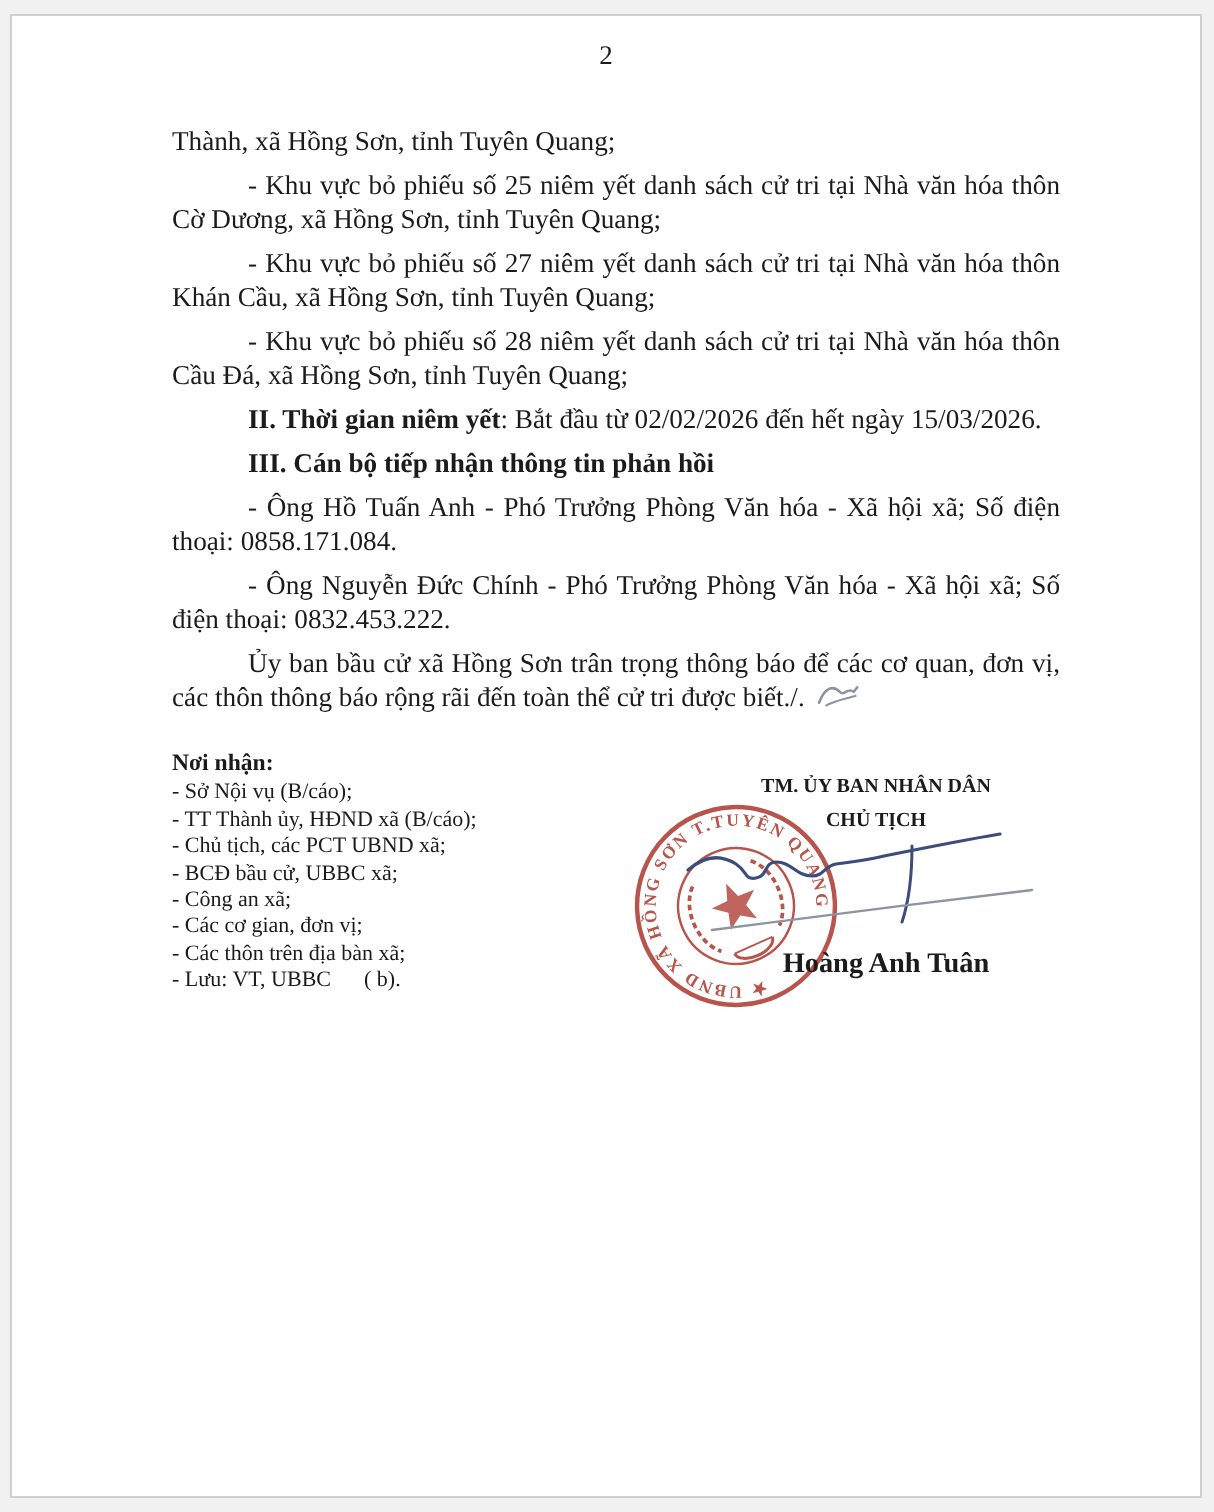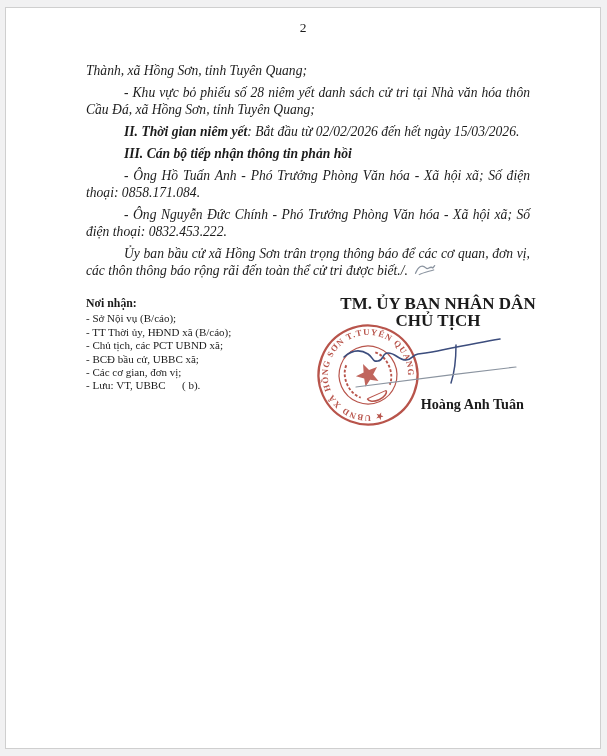--- a/index.html
+++ b/index.html
@@ -3,67 +3,71 @@
 <meta charset="utf-8">
 <style>
   * { margin:0; padding:0; box-sizing:border-box; }
   html,body { width:607px; height:756px; background:#f1f1f2; font-family:"Liberation Serif","DejaVu Serif",serif; }
   .page {
     position:absolute; left:5px; top:7px; width:596px; height:742px;
     background:#ffffff; border:1px solid #cfcfcf; overflow:hidden; color:#1b1b1b;
   }
   .page-number { text-align:center; padding-top:12px; font-size:13.5px; }
   .content { padding:26px 70px 0 80px; font-size:13.6px; line-height:17px; text-align:justify; }
-  .para { text-indent:38px; margin-top:5px;font-style:italic; }
+  .para { text-indent:38px; margin-top:5px; }
   .no-indent { text-indent:0; margin-top:0; }
   .bold { font-weight:bold; }
   .closing-wrap { position:relative; }
   .initial-mark { display:inline-block; vertical-align:middle; margin-left:5px; transform:translateY(-3px) rotate(-8deg); }
   .footer { position:relative; margin-top:16px; height:150px; text-align:left; }
   .recipients { position:absolute; left:0; top:2px; width:255px; font-size:11px; line-height:13.4px; }
   .recipients-label { font-weight:bold; font-size:11.8px; margin-bottom:2px; }
   .recipient-item { white-space:pre-wrap; }
-  .sig-head { position:absolute; left:252px; top:0; width:200px; text-align:center; font-weight:bold; font-size:17px; line-height:17px; }
+  .sig-head { position:absolute; left:252px; top:12px; width:200px; text-align:center; font-weight:bold; font-size:10px; line-height:17px; }
   .seal-svg { position:absolute; left:226px; top:24px; }
   .signature-svg { position:absolute; left:238px; top:28px; }
-  .signer-name { position:absolute; left:276px; top:101px; width:162px; text-align:right; font-weight:bold; font-size:14.2px; }
+  .signer-name { position:absolute; left:276px; top:101px; width:162px; text-align:center; font-weight:bold; font-size:14.2px; }
 </style>
 </head>
 <body>
 
 <div class="page">
 
   <div class="page-number">2</div>
 
   <div class="content">
     <p class="para no-indent">Thành, xã Hồng Sơn, tỉnh Tuyên Quang;</p>
 
+    <p class="para">- Khu vực bỏ phiếu số 25 niêm yết danh sách cử tri tại Nhà văn hóa thôn Cờ Dương, xã Hồng Sơn, tỉnh Tuyên Quang;</p>
+    <p class="para">- Khu vực bỏ phiếu số 27 niêm yết danh sách cử tri tại Nhà văn hóa thôn Khán Cầu, xã Hồng Sơn, tỉnh Tuyên Quang;</p>
     <p class="para">- Khu vực bỏ phiếu số 28 niêm yết danh sách cử tri tại Nhà văn hóa thôn Cầu Đá, xã Hồng Sơn, tỉnh Tuyên Quang;</p>
 
     <p class="para"><span class="bold">II. Thời gian niêm yết</span><span>: Bắt đầu từ 02/02/2026 đến hết ngày 15/03/2026.</span></p>
 
     <p class="para bold">III. Cán bộ tiếp nhận thông tin phản hồi</p>
 
     <p class="para">- Ông Hồ Tuấn Anh - Phó Trưởng Phòng Văn hóa - Xã hội xã; Số điện thoại: 0858.171.084.</p>
     <p class="para">- Ông Nguyễn Đức Chính - Phó Trưởng Phòng Văn hóa - Xã hội xã; Số điện thoại: 0832.453.222.</p>
 
     <p class="para closing-wrap"><span>Ủy ban bầu cử xã Hồng Sơn trân trọng thông báo để các cơ quan, đơn vị, các thôn thông báo rộng rãi đến toàn thể cử tri được biết./.</span><svg class="initial-mark" width="24" height="14" viewBox="0 0 24 14">
           <path d="M2,10 C6,3 10,2 13,6 C15,9 17,4 20,7 L22,5" fill="none" stroke="#8b94a0" stroke-width="1.3" stroke-linecap="round"></path>
           <path d="M5,12 C10,10 16,10 21,9" fill="none" stroke="#8b94a0" stroke-width="1"></path>
         </svg></p>
 
     <div class="footer">
 
       <div class="recipients">
         <div class="recipients-label">Nơi nhận:</div>
         <div class="recipient-item">- Sở Nội vụ (B/cáo);</div>
-        <div class="recipient-item">- TT Thời ủy, HĐND xã (B/cáo);</div>
+        <div class="recipient-item">- TT Thành ủy, HĐND xã (B/cáo);</div>
         <div class="recipient-item">- Chủ tịch, các PCT UBND xã;</div>
         <div class="recipient-item">- BCĐ bầu cử, UBBC xã;</div>
+        <div class="recipient-item">- Công an xã;</div>
         <div class="recipient-item">- Các cơ gian, đơn vị;</div>
+        <div class="recipient-item">- Các thôn trên địa bàn xã;</div>
         <div class="recipient-item">- Lưu: VT, UBBC      ( b).</div>
       </div>
 
       <div class="sig-head">
         <div>TM. ỦY BAN NHÂN DÂN</div>
         <div>CHỦ TỊCH</div>
       </div>
 
       <svg class="seal-svg" width="112" height="112" viewBox="0 0 120 120">
         <g transform="rotate(-24 60 60)" fill="none" stroke="#b2463c" opacity="0.92">

